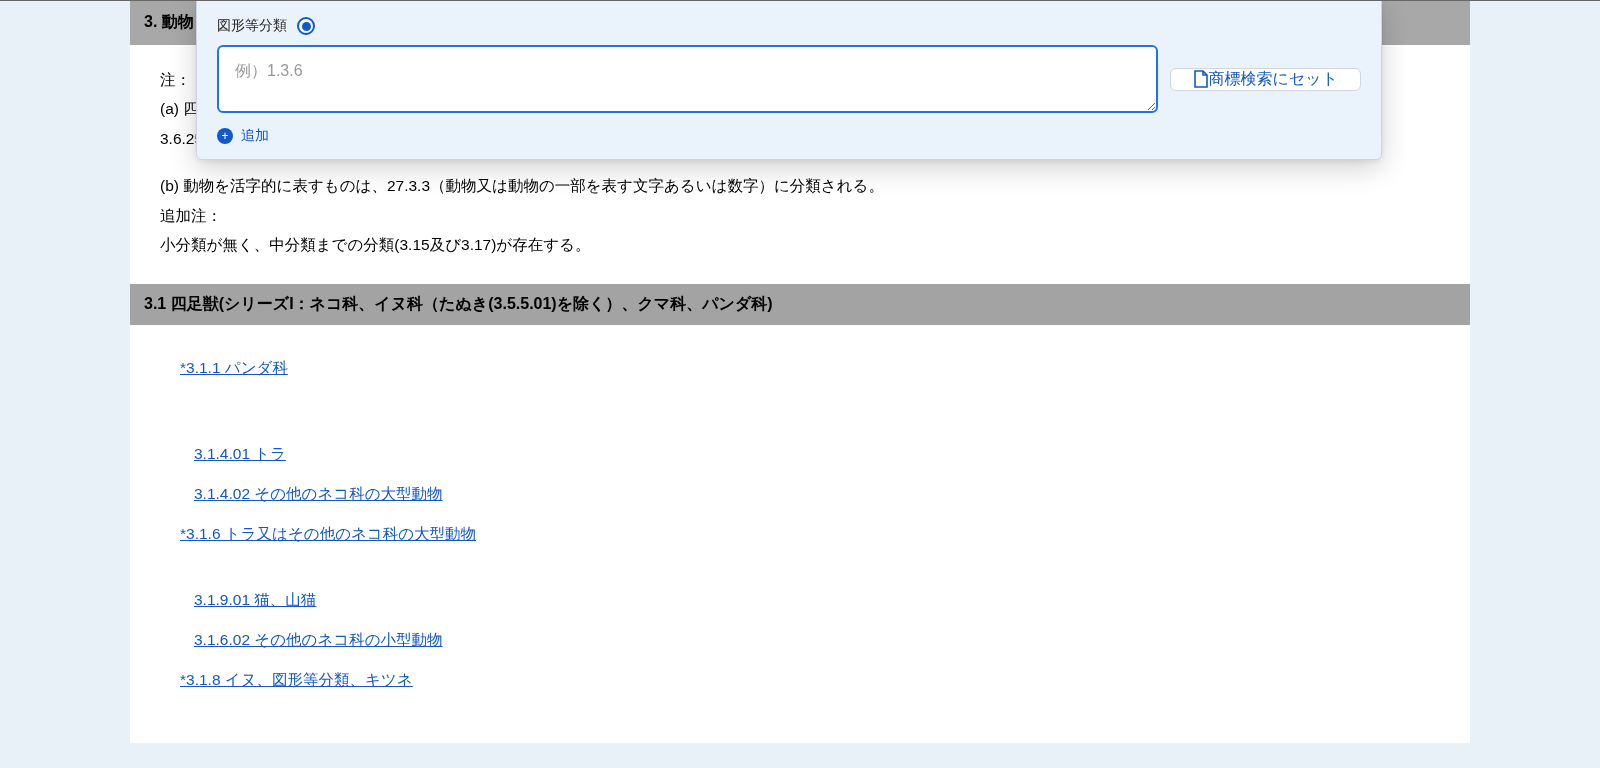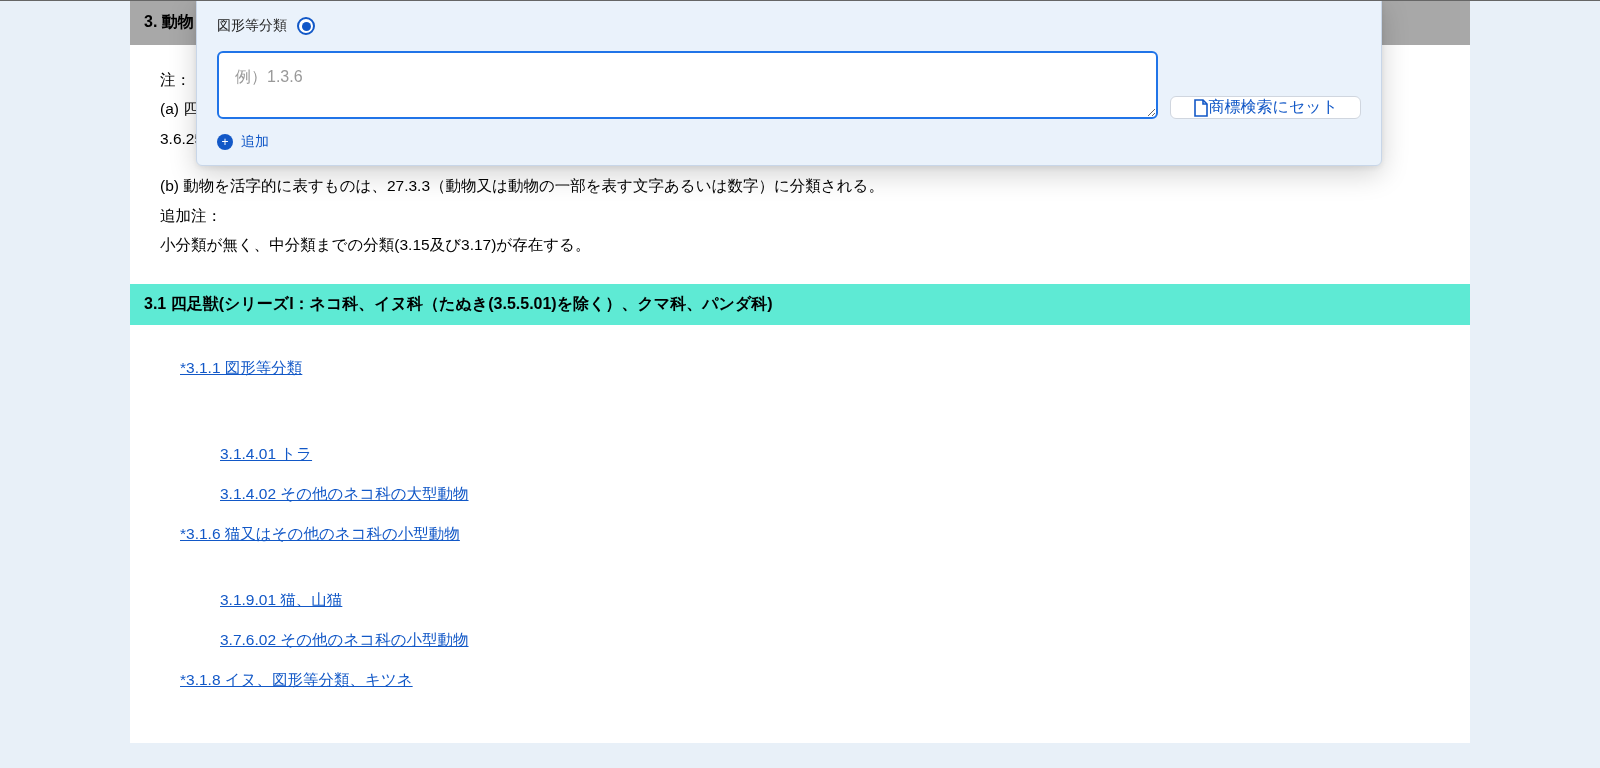--- a/index.html
+++ b/index.html
@@ -19,21 +19,21 @@
       position: relative;
     }
     .section-header {
       background: #a8a8a8;
       color: #000;
       font-weight: bold;
       padding: 12px 14px;
       font-size: 16px;
     }
     .sub-section-header {
-      background: #5eead4;
+      background: #a3a3a3;
       color: #000;
       font-weight: bold;
       padding: 10px 14px;
       font-size: 16px;
     }
     .notes-block {
       padding: 20px 30px 24px 30px;
       line-height: 1.9;
       font-size: 15.5px;
     }
@@ -42,21 +42,21 @@
     .links-block {
       padding: 20px 30px 20px 50px;
       line-height: 2.2;
       font-size: 15.5px;
     }
     .link-item a {
       color: #1258c7;
       text-decoration: underline;
     }
     .link-item { margin: 6px 0; }
-    .link-sub { margin-left: 40px; }
+    .link-sub { margin-left: 14px; }
     .link-spacer { height: 20px; }
 
     
     .float-panel {
       position: fixed;
       top: 0;
       left: 196px;
       width: 1186px;
       background: #eaf2fb;
       border: 1px solid #c8d6e8;
@@ -91,22 +91,22 @@
     }
     .radio-dot {
       width: 9px;
       height: 9px;
       background: #1258c7;
       border-radius: 50%;
     }
     .input-row {
       display: flex;
       gap: 12px;
-      margin-top: 16px;
-      align-items: flex-end;
+      margin-top: 10px;
+      align-items: center;
     }
     .code-input {
       flex: 1;
       border: 2px solid #2074e8;
       border-radius: 6px;
       background: #fff;
       padding: 14px 16px;
       font-size: 16px;
       color: #333;
       resize: both;
@@ -197,27 +197,27 @@
       <p>3.6.25（四足獣又は四手獣のその他の身体の一部）には分類されない。</p>
       <div class="spacer"></div>
       <p>(b) 動物を活字的に表すものは、27.3.3（動物又は動物の一部を表す文字あるいは数字）に分類される。</p>
       <p>追加注：</p>
       <p>小分類が無く、中分類までの分類(3.15及び3.17)が存在する。</p>
     </div>
 
     <div class="sub-section-header">3.1 四足獣(シリーズI：ネコ科、イヌ科（たぬき(3.5.5.01)を除く）、クマ科、パンダ科)</div>
 
     <div class="links-block">
-      <div class="link-item"><a href="#">*3.1.1 図形等分類</a></div>
+      <div class="link-item"><a href="#">*3.1.1 パンダ科</a></div>
       <div class="link-spacer"></div>
       <div class="link-spacer"></div>
       <div class="link-item link-sub"><a href="#">3.1.4.01 トラ</a></div>
       <div class="link-item link-sub"><a href="#">3.1.4.02 その他のネコ科の大型動物</a></div>
-      <div class="link-item"><a href="#">*3.1.6 猫又はその他のネコ科の小型動物</a></div>
+      <div class="link-item"><a href="#">*3.1.6 トラ又はその他のネコ科の大型動物</a></div>
       <div class="link-spacer"></div>
       <div class="link-item link-sub"><a href="#">3.1.9.01 猫、山猫</a></div>
-      <div class="link-item link-sub"><a href="#">3.7.6.02 その他のネコ科の小型動物</a></div>
+      <div class="link-item link-sub"><a href="#">3.1.6.02 その他のネコ科の小型動物</a></div>
       <div class="link-item"><a href="#">*3.1.8 イヌ、図形等分類、キツネ</a></div>
       <div class="link-spacer"></div>
 
     </div>
   </div>
 </div>
 
 </body></html>

